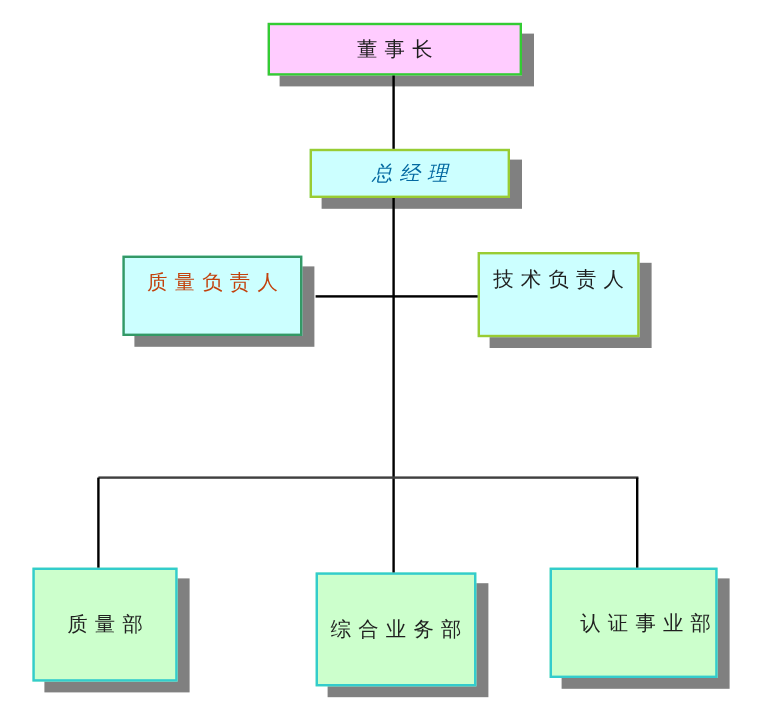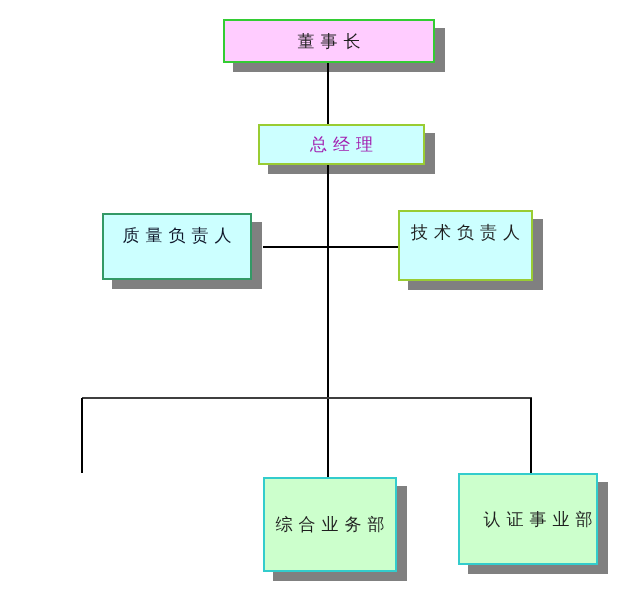--- a/index.html
+++ b/index.html
@@ -46,32 +46,35 @@
 </style>
 </head>
 <body>
 
 <div class="canvas">
 
   <div class="node n-chairman" style="background: rgb(255, 204, 255); border-color: rgb(51, 204, 51); box-shadow: rgb(128, 128, 128) 10px 9px 0px 0px; color: rgb(31, 31, 31);">
     <span>董事长</span>
   </div>
 
-  <div class="node n-general-manager" style="background: rgb(204, 255, 255); border-color: rgb(153, 204, 51); box-shadow: rgb(128, 128, 128) 10px 9px 0px 0px; color: #a21caf;">
+  <div class="node n-general-manager" style="background: rgb(204, 255, 255); border-color: rgb(153, 204, 51); box-shadow: rgb(128, 128, 128) 10px 9px 0px 0px; color: #0369a1; font-style: italic;">
     <span>总经理</span>
   </div>
 
-  <div class="node n-quality-manager top-align" style="background: rgb(204, 255, 255); border-color: rgb(51, 153, 102); box-shadow: rgb(128, 128, 128) 10px 9px 0px 0px; color: #0f172a;">
+  <div class="node n-quality-manager top-align" style="background: rgb(204, 255, 255); border-color: rgb(51, 153, 102); box-shadow: rgb(128, 128, 128) 10px 9px 0px 0px; color: #c2410c;">
     <span>质量负责人</span>
   </div>
 
   <div class="node n-tech-manager top-align" style="background: rgb(204, 255, 255); border-color: rgb(153, 204, 51); box-shadow: rgb(128, 128, 128) 10px 9px 0px 0px; color: rgb(31, 31, 31);">
     <span>技术负责人</span>
   </div>
 
+  <div class="node n-quality-dept" style="background: rgb(204, 255, 204); border-color: rgb(51, 204, 204); box-shadow: rgb(128, 128, 128) 10px 9px 0px 0px; color: rgb(31, 31, 31);">
+    <span>质量部</span>
+  </div>
 
   <div class="node n-business-dept" style="background: rgb(204, 255, 204); border-color: rgb(51, 204, 204); box-shadow: rgb(128, 128, 128) 10px 9px 0px 0px; color: rgb(31, 31, 31);">
     <span>综合业务部</span>
   </div>
 
   <div class="node n-cert-dept" style="background: rgb(204, 255, 204); border-color: rgb(51, 204, 204); box-shadow: rgb(128, 128, 128) 10px 9px 0px 0px; color: rgb(31, 31, 31);">
     <span>认证事业部</span>
   </div>
 
   <div class="connector c-chairman-gm" style="background: rgb(0, 0, 0);"></div>

